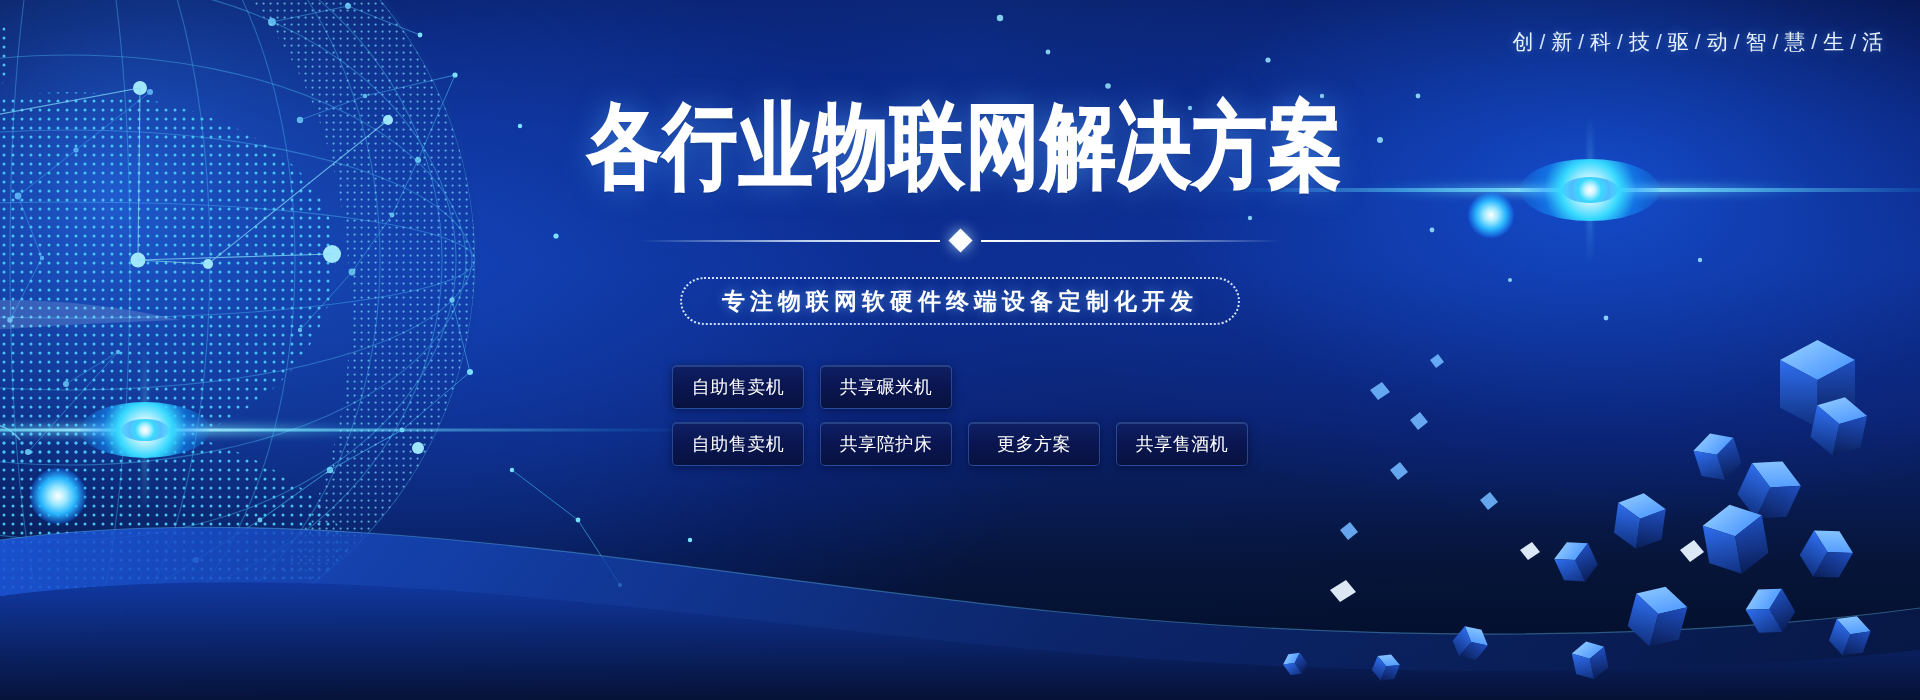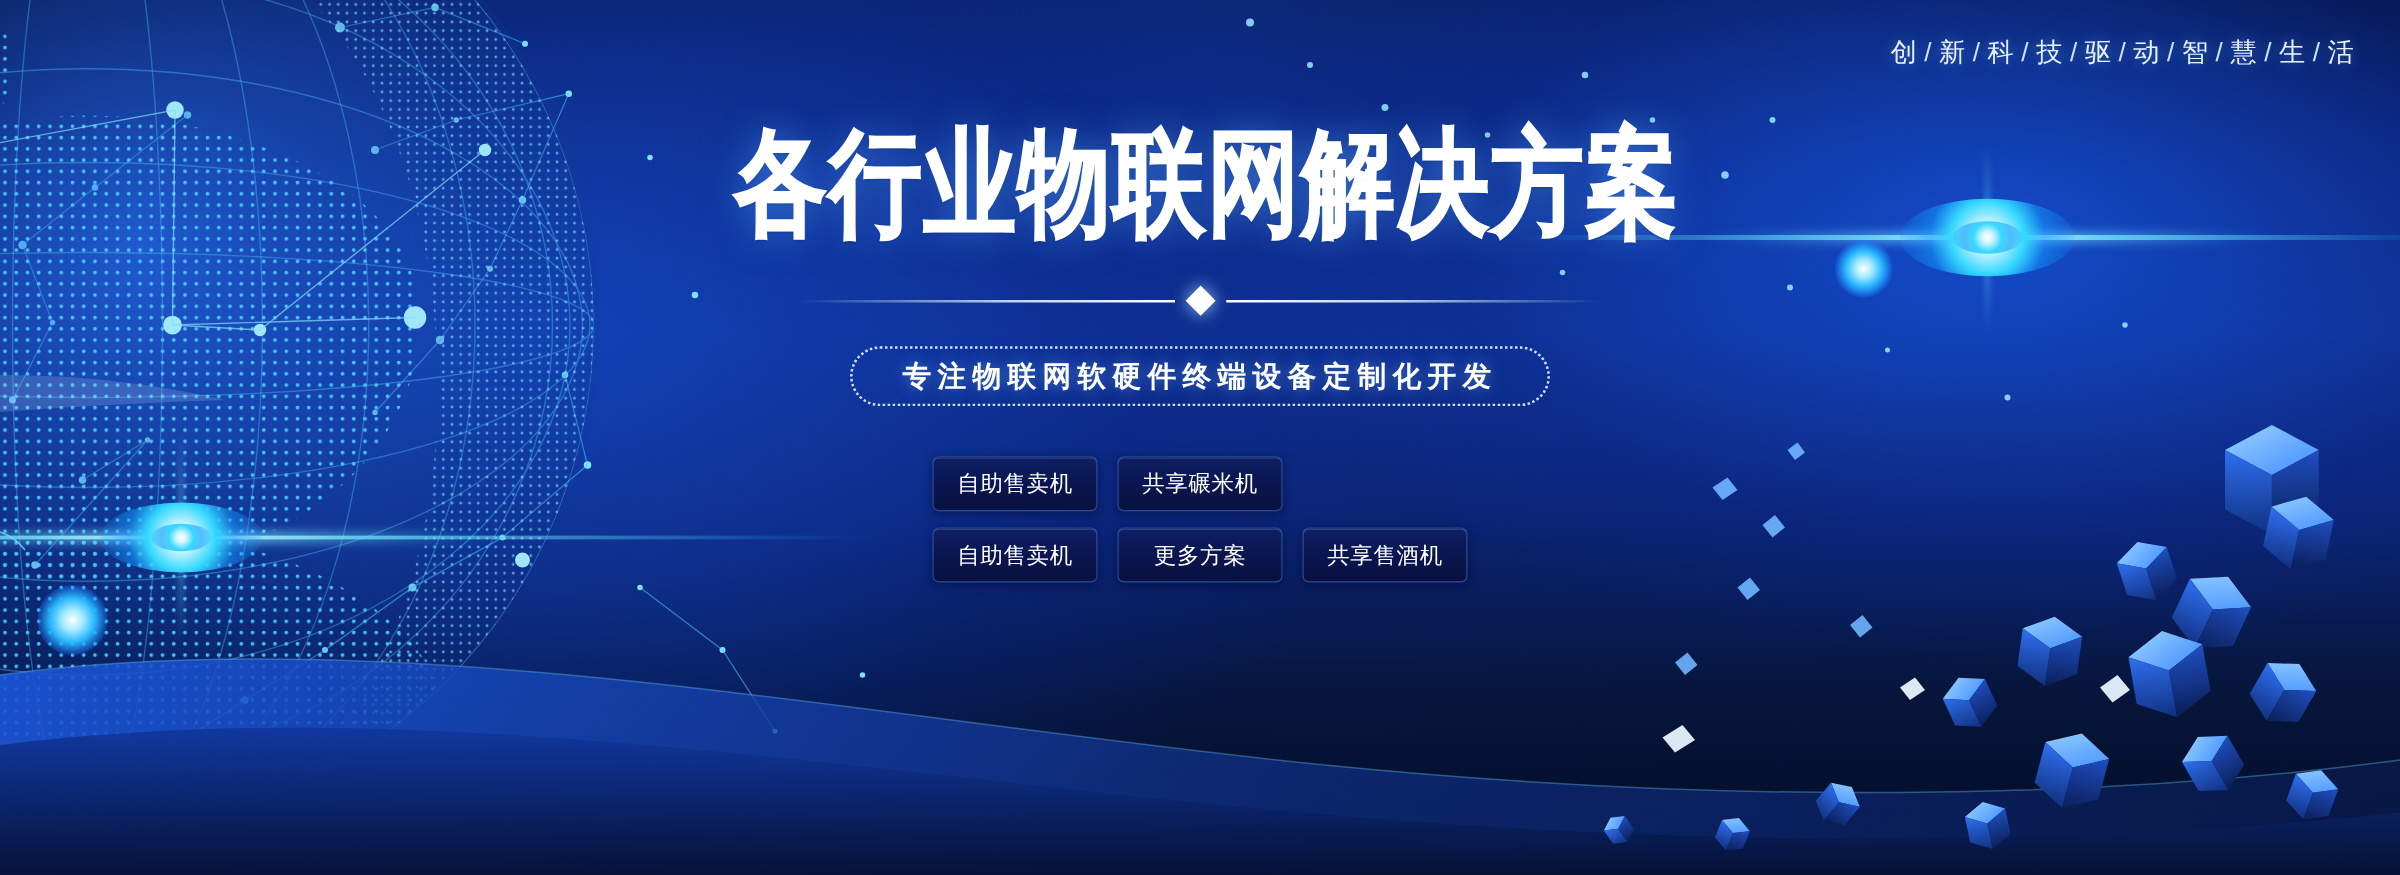--- a/index.html
+++ b/index.html
@@ -456,19 +456,20 @@
       <span class="pill-text">专注物联网软硬件终端设备定制化开发</span>
     </div>
 
     <div class="buttons">
       <div class="btn-row">
         <div class="btn">自助售卖机</div>
         <div class="btn">共享碾米机</div>
       </div>
       <div class="btn-row">
         <div class="btn">自助售卖机</div>
+        <div class="btn">共享陪护床</div>
         <div class="btn">更多方案</div>
         <div class="btn">共享售酒机</div>
       </div>
     </div>
 
   </div>
 </div>
 
 </body></html>

